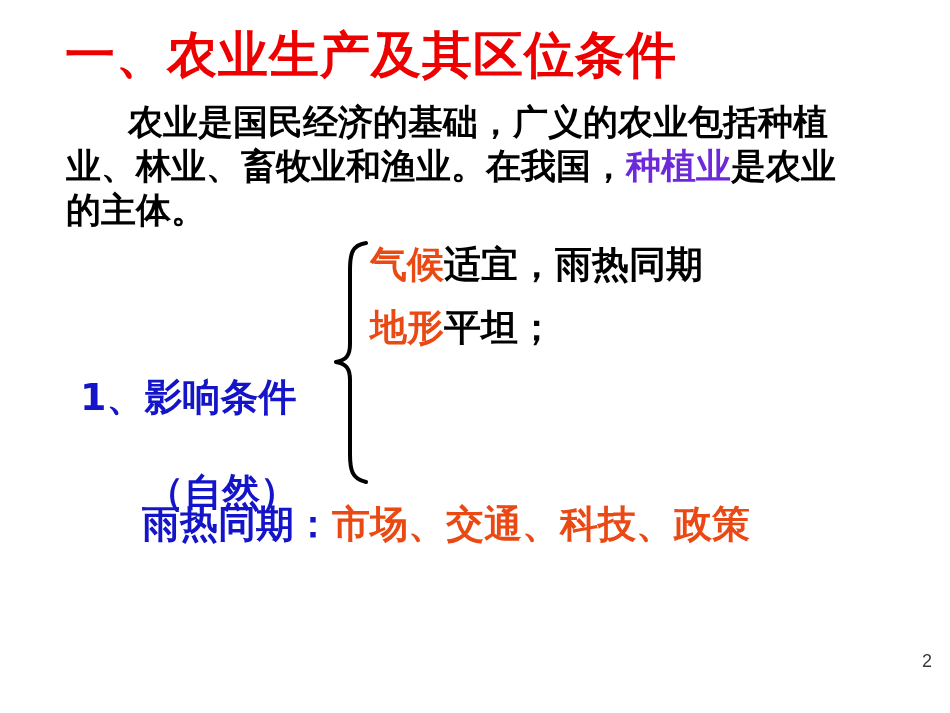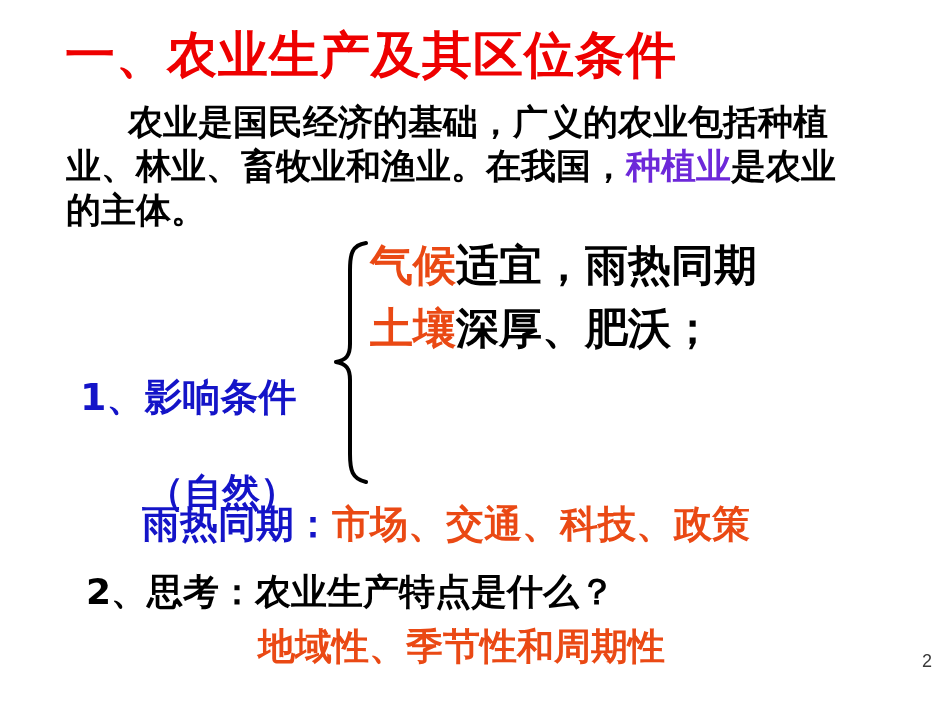--- a/index.html
+++ b/index.html
@@ -82,21 +82,21 @@
 
   
   .factor-list {
     position: absolute;
     left: 370px;
     top: 243px;
     width: 560px;
   }
   .factor-line {
     height: 63px;
-    font-size: 43px;
+    font-size: 37px;
     line-height: 44px;
     font-weight: 700;
     color: #000000;
     white-space: nowrap;
   }
   .factor-key {
     color: #ea4914;
   }
 
   
@@ -166,27 +166,25 @@
     <svg width="40" height="245" viewBox="0 0 40 245" xmlns="http://www.w3.org/2000/svg">
       <path d="M34 3 C20 5, 18 14, 18 30 L18 104 C18 116, 14 120, 4 122 C14 124, 18 128, 18 140 L18 214 C18 230, 20 239, 34 242" fill="none" stroke="#000000" stroke-width="4" stroke-linecap="round" stroke-linejoin="round"></path>
     </svg>
   </div>
 
   <div class="factor-list">
     <div class="factor-line">
       <span class="factor-key">气候</span><span>适宜，雨热同期</span>
     </div>
     <div class="factor-line">
-      <span class="factor-key">土壤</span><span>深厚、肥沃；</span>
+      <span class="factor-key">地形</span><span>平坦；</span>
     </div>
   </div>
 
   <div class="socio-line">
     <span>雨热同期：</span><span class="socio-items">市场、交通、科技、政策</span>
   </div>
 
-  <div class="question-line">2、思考：农业生产特点是什么？</div>
 
-  <div class="answer-line">地域性、季节性和周期性</div>
 
   <div class="page-number">2</div>
 
 </div>
 
 </body></html>

